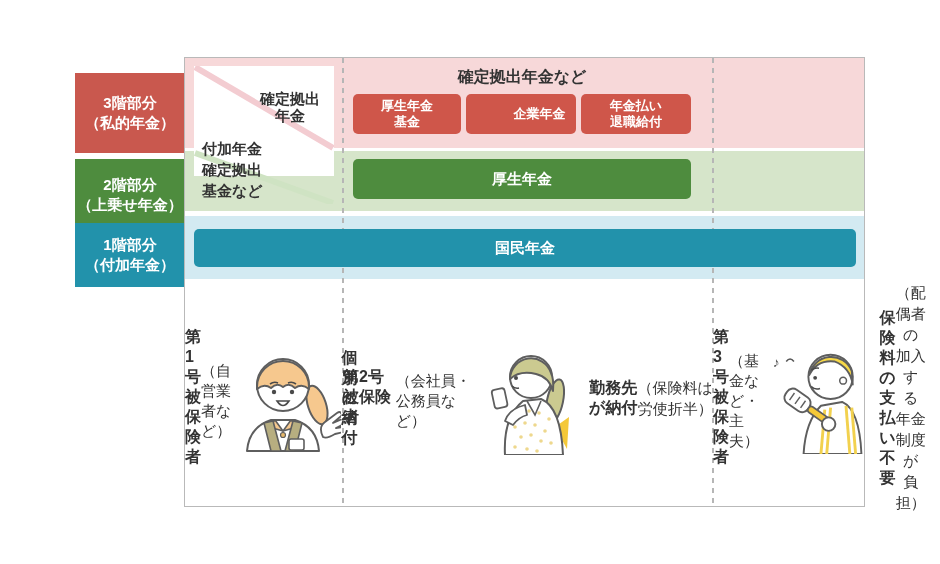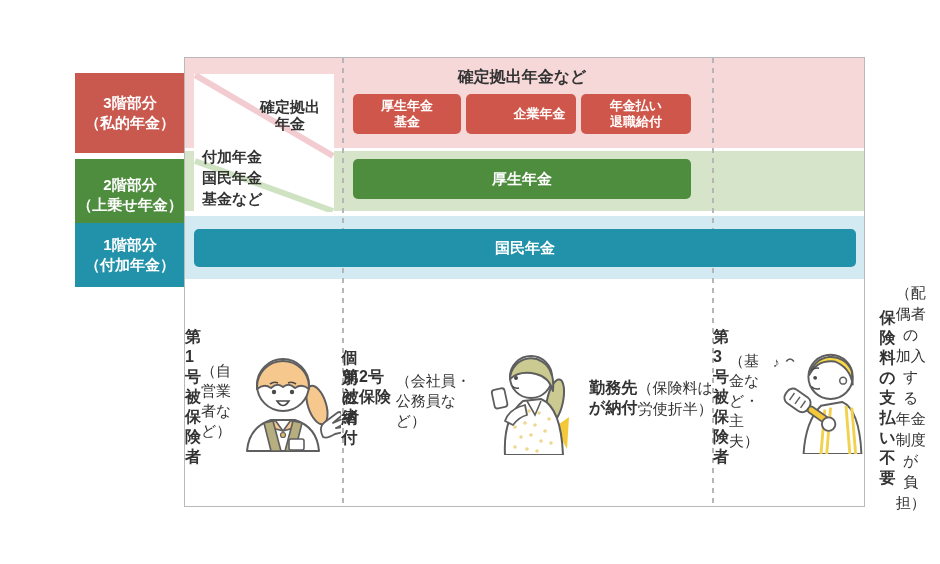--- a/index.html
+++ b/index.html
@@ -21,21 +21,21 @@
   .band-pink  { top:0;     height:90px; background:#f7d8d9; }
   .band-green { top:93px;  height:60px; background:#d6e5ca; }
   .band-blue  { top:158px; height:63px; background:#d3eaf2; }
 
   .vdash { position:absolute; top:0; bottom:0; width:2px;
            background:repeating-linear-gradient(to bottom, #b6b6b6 0 5px, transparent 5px 10px); }
   .vdash-1 { left:157px; }
   .vdash-2 { left:527px; }
 
   
-  .corner-box { position:absolute; left:9px; top:16px; width:140px; height:138px; background:#fff; }
+  .corner-box { position:absolute; left:9px; top:8px; width:140px; height:110px; background:#fff; }
   .corner-box svg { position:absolute; left:0; top:0; }
   .corner-top    { position:absolute; right:4px; top:24px; width:80px; text-align:center;
                    font-size:15px; font-weight:bold; line-height:17px; }
   .corner-bottom { position:absolute; left:8px; top:72px; font-size:15px; font-weight:bold; line-height:21px; }
 
   .tier3-title { position:absolute; left:168px; top:9px; width:338px; text-align:center;
                  font-size:16px; font-weight:bold; }
 
   .pill { position:absolute; top:36px; height:40px; background:#cf564a; border-radius:5px; color:#fff;
           font-weight:bold; font-size:13px; line-height:16px; display:flex; align-items:center;
@@ -82,21 +82,21 @@
     <div class="vdash vdash-2"></div>
 
     <div class="corner-box">
       <svg width="140" height="138" viewBox="0 0 140 138">
         <line x1="1" y1="1" x2="139" y2="82" stroke="#f3ccd1" stroke-width="6"></line>
         <line x1="1" y1="87" x2="139" y2="137" stroke="#cfe3c3" stroke-width="6"></line>
       </svg>
       <div class="corner-top preline">確定拠出
 年金</div>
       <div class="corner-bottom preline">付加年金
-国民年金
+確定拠出
 基金など</div>
     </div>
 
     <div class="tier3-title">確定拠出年金など</div>
     <div class="pill pill-1">厚生年金
 基金</div>
     <div class="pill pill-2">企業年金</div>
     <div class="pill pill-3">年金払い
 退職給付</div>
 

